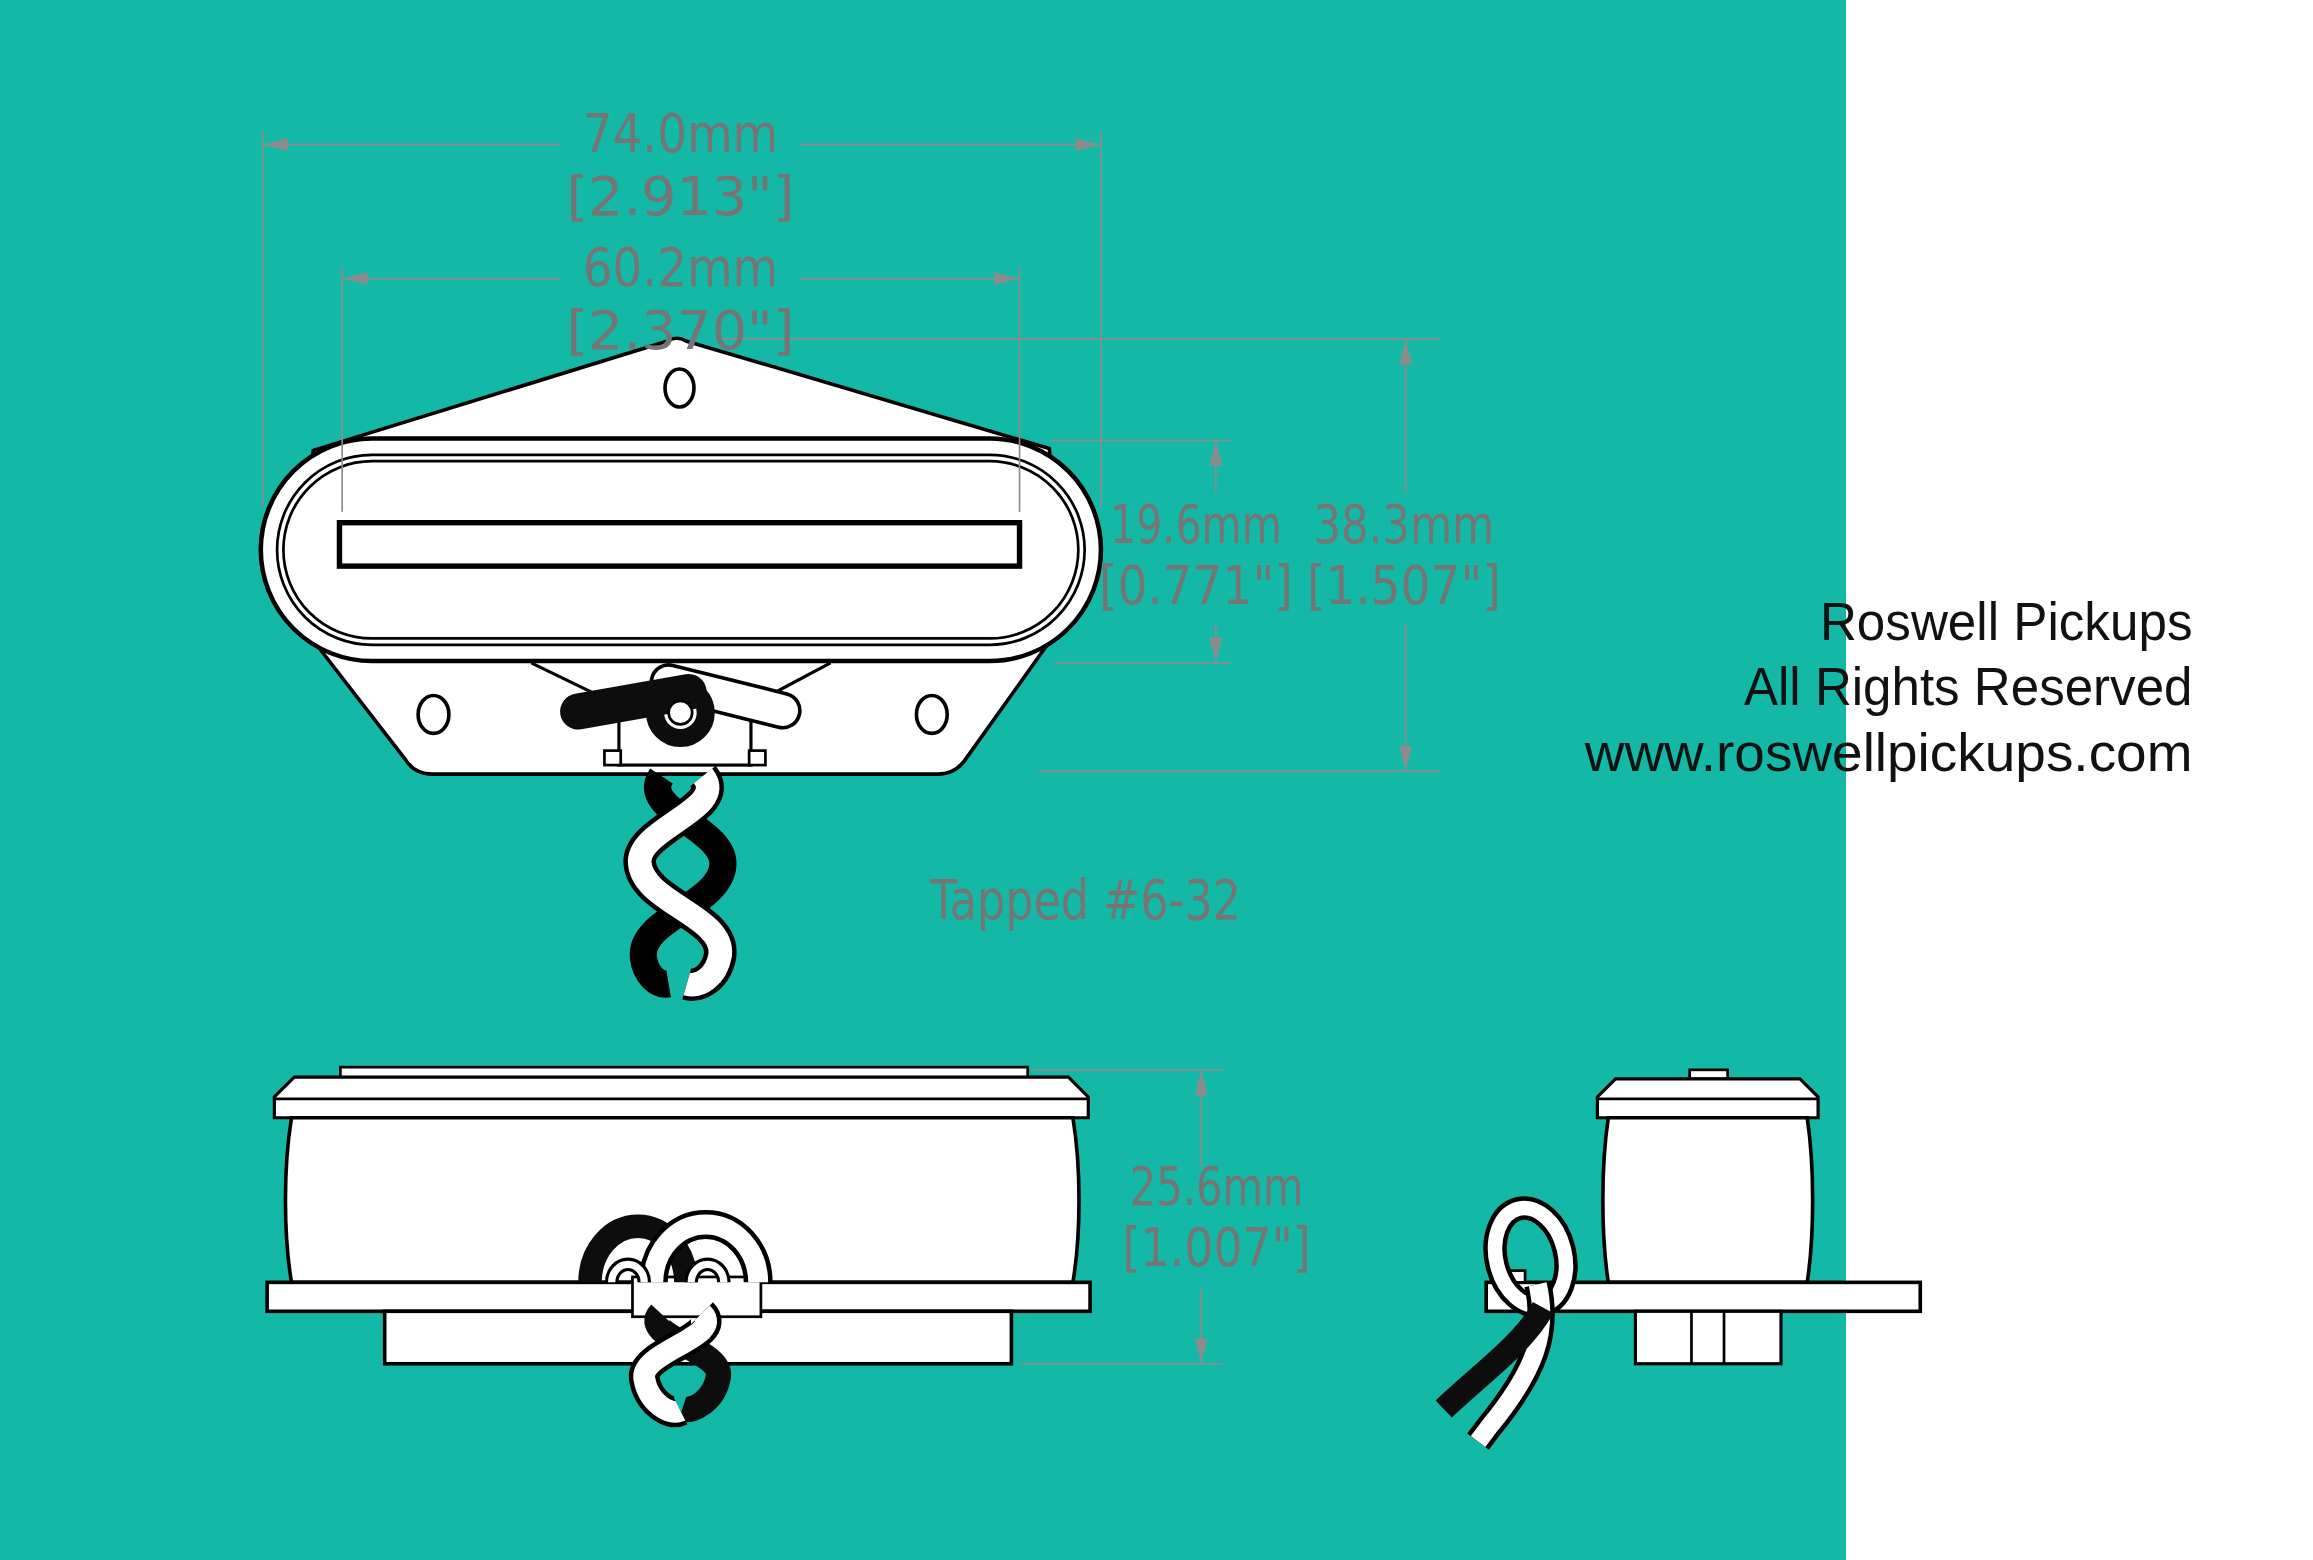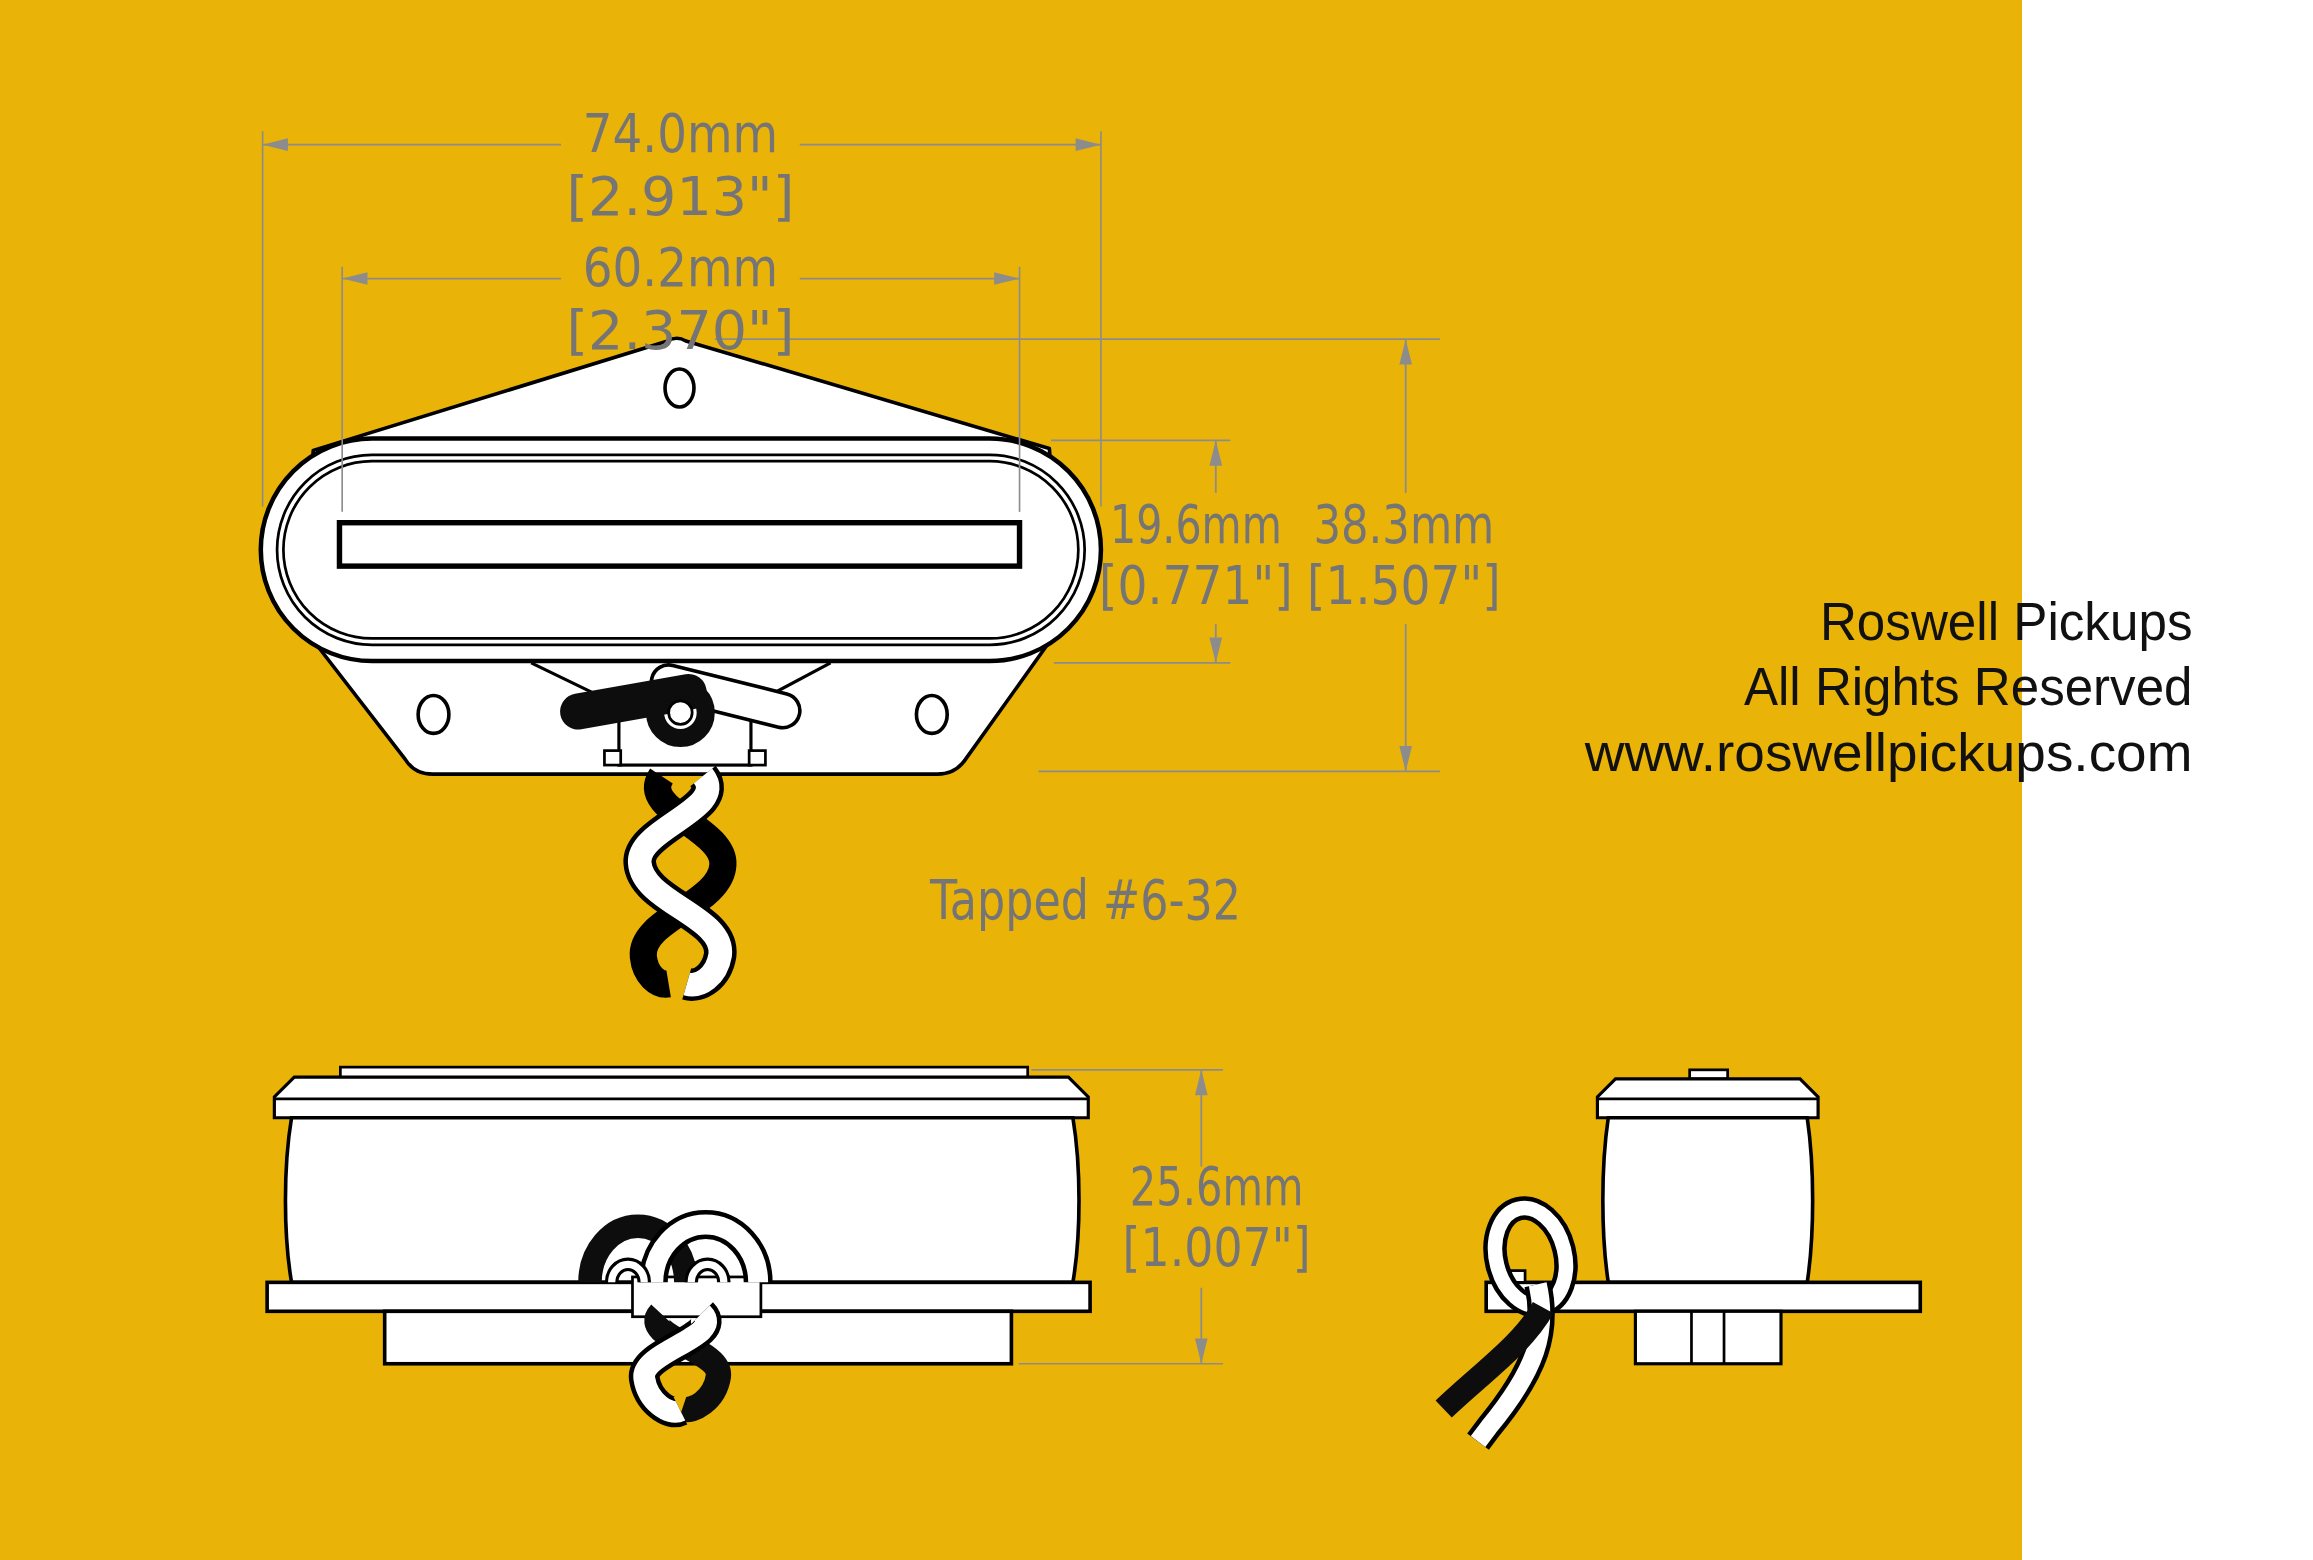--- a/index.html
+++ b/index.html
@@ -5,23 +5,23 @@
   html, body {
     margin: 0;
     padding: 0;
     background: #ffffff;
     width: 2314px;
     height: 1560px;
     overflow: hidden;
   }
   .canvas {
     position: relative;
-    width: 2022px;
+    width: 1846px;
     height: 1560px;
-    background: #eab308;
+    background: #14b8a6;
   }
   svg { display: block; }
   
   .ink   { stroke: #000000; fill: none; }
   .inkf  { stroke: #000000; fill: #ffffff; }
   .solid { fill: #0d0d0d; stroke: none; }
   
   .dimln  { stroke: #8c8c8c; stroke-width: 2;   fill: none; }
   .extln  { stroke: #8c8c8c; stroke-width: 1.8; fill: none; }
   .arrow  { fill: #8c8c8c; stroke: none; }

